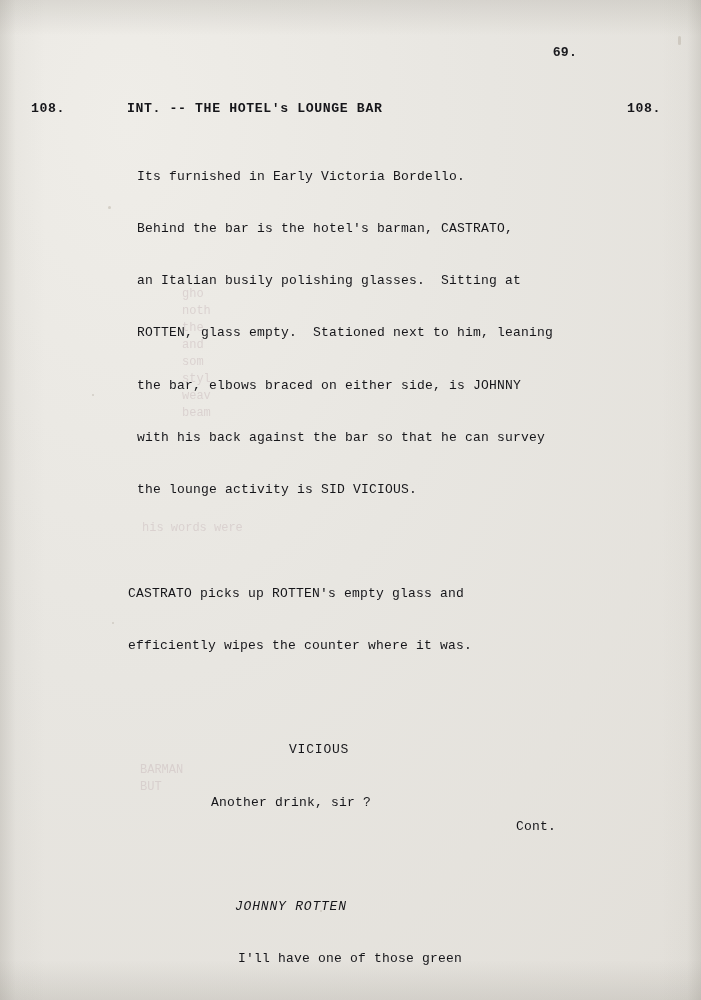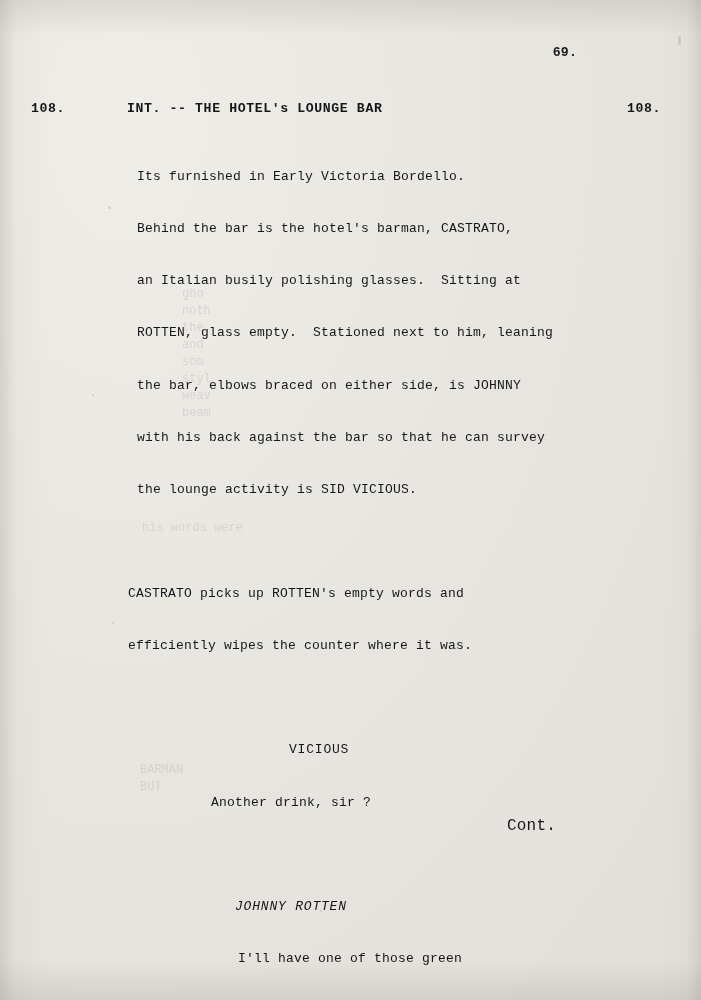--- a/index.html
+++ b/index.html
@@ -99,21 +99,21 @@
   .hang-left { margin-left: -9px; }
 
   .cont {
     position: absolute;
     top: 818px;
     left: 0;
     width: 100%;
     box-sizing: border-box;
     padding-right: 145px;
     text-align: right;
-    font-size: 16px;
+    font-size: 13.0px;
   }
 
   
   .ghost {
     position: absolute;
     z-index: 1;
     color: #cdbfc0;
     opacity: 0.55;
     font-size: 12px;
     line-height: 17px;
@@ -172,21 +172,21 @@
         <div>Its furnished in Early Victoria Bordello.</div>
         <div>Behind the bar is the hotel's barman, CASTRATO,</div>
         <div>an Italian busily polishing glasses.  Sitting at</div>
         <div>ROTTEN, glass empty.  Stationed next to him, leaning</div>
         <div>the bar, elbows braced on either side, is JOHNNY</div>
         <div>with his back against the bar so that he can survey</div>
         <div>the lounge activity is SID VICIOUS.</div>
       </div>
 
       <div class="block action gap hang-left">
-        <div>CASTRATO picks up ROTTEN's empty words and</div>
+        <div>CASTRATO picks up ROTTEN's empty glass and</div>
         <div>efficiently wipes the counter where it was.</div>
       </div>
 
       <div class="block gap">
         <div class="cue" style="margin-left:152px;">VICIOUS</div>
         <div class="dialogue" style="margin-left:74px;">Another drink, sir ?</div>
       </div>
 
       <div class="block gap">
         <div class="cue" style="margin-left:98px;font-style:italic;">JOHNNY ROTTEN</div>

